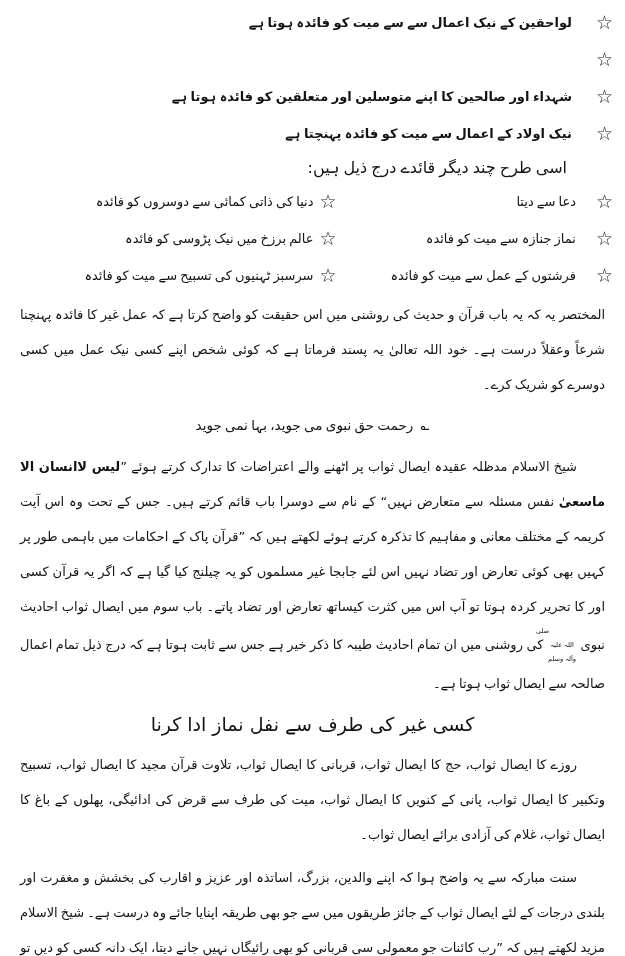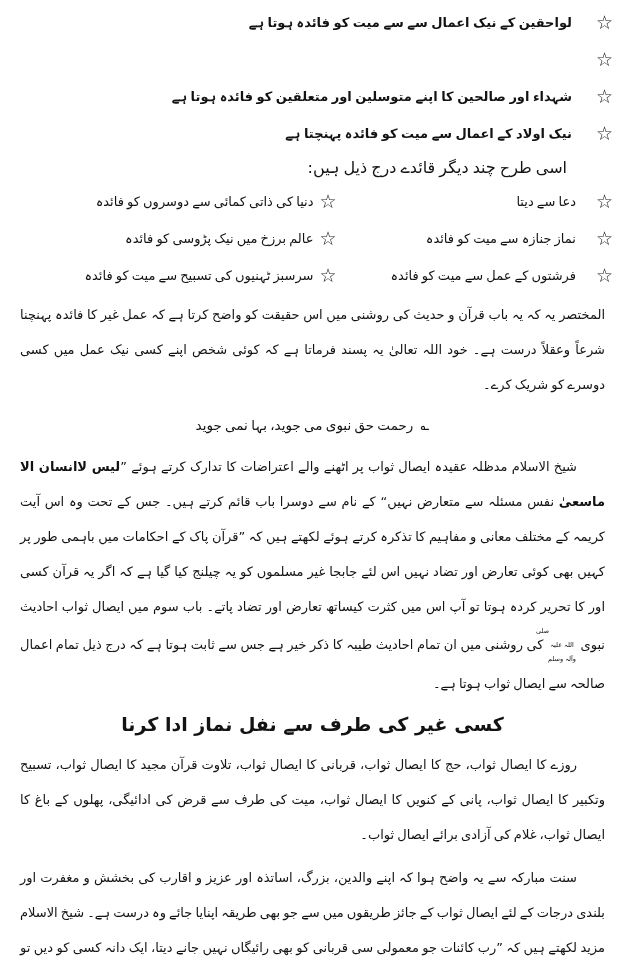--- a/index.html
+++ b/index.html
@@ -56,21 +56,21 @@
   }
 
   .poetry-line {
     text-align:center; font-size:13.5px;
     min-height:31px; line-height:31px;
     margin:1px 0 2px 0; word-spacing:-1px;
   }
   .verse-marker { font-size:15px; margin-left:4px; }
 
   .section-heading {
-    text-align:center; font-weight:700;
+    text-align:center; font-weight:400;
     font-size:19px; line-height:30px;
     margin:7px 0 5px 0;
   }
 </style>
 </head>
 <body>
 
 <div class="page">
 
   <div>

